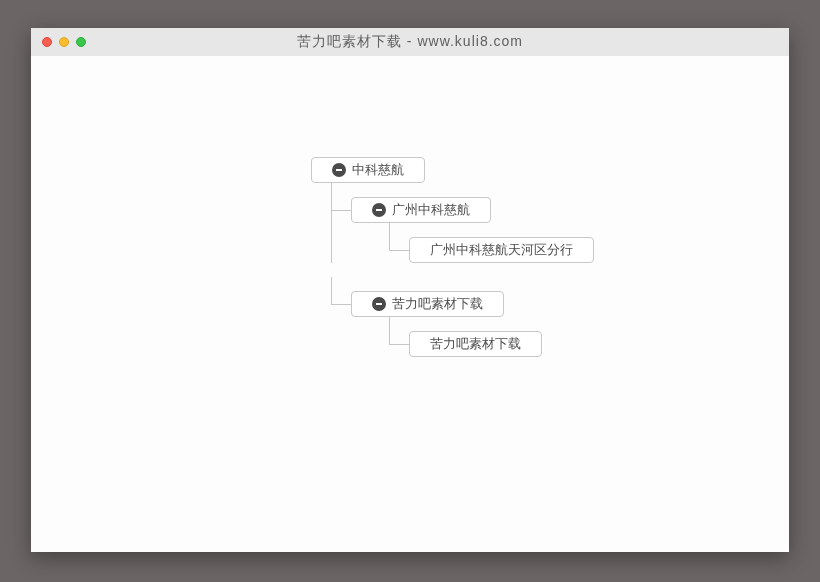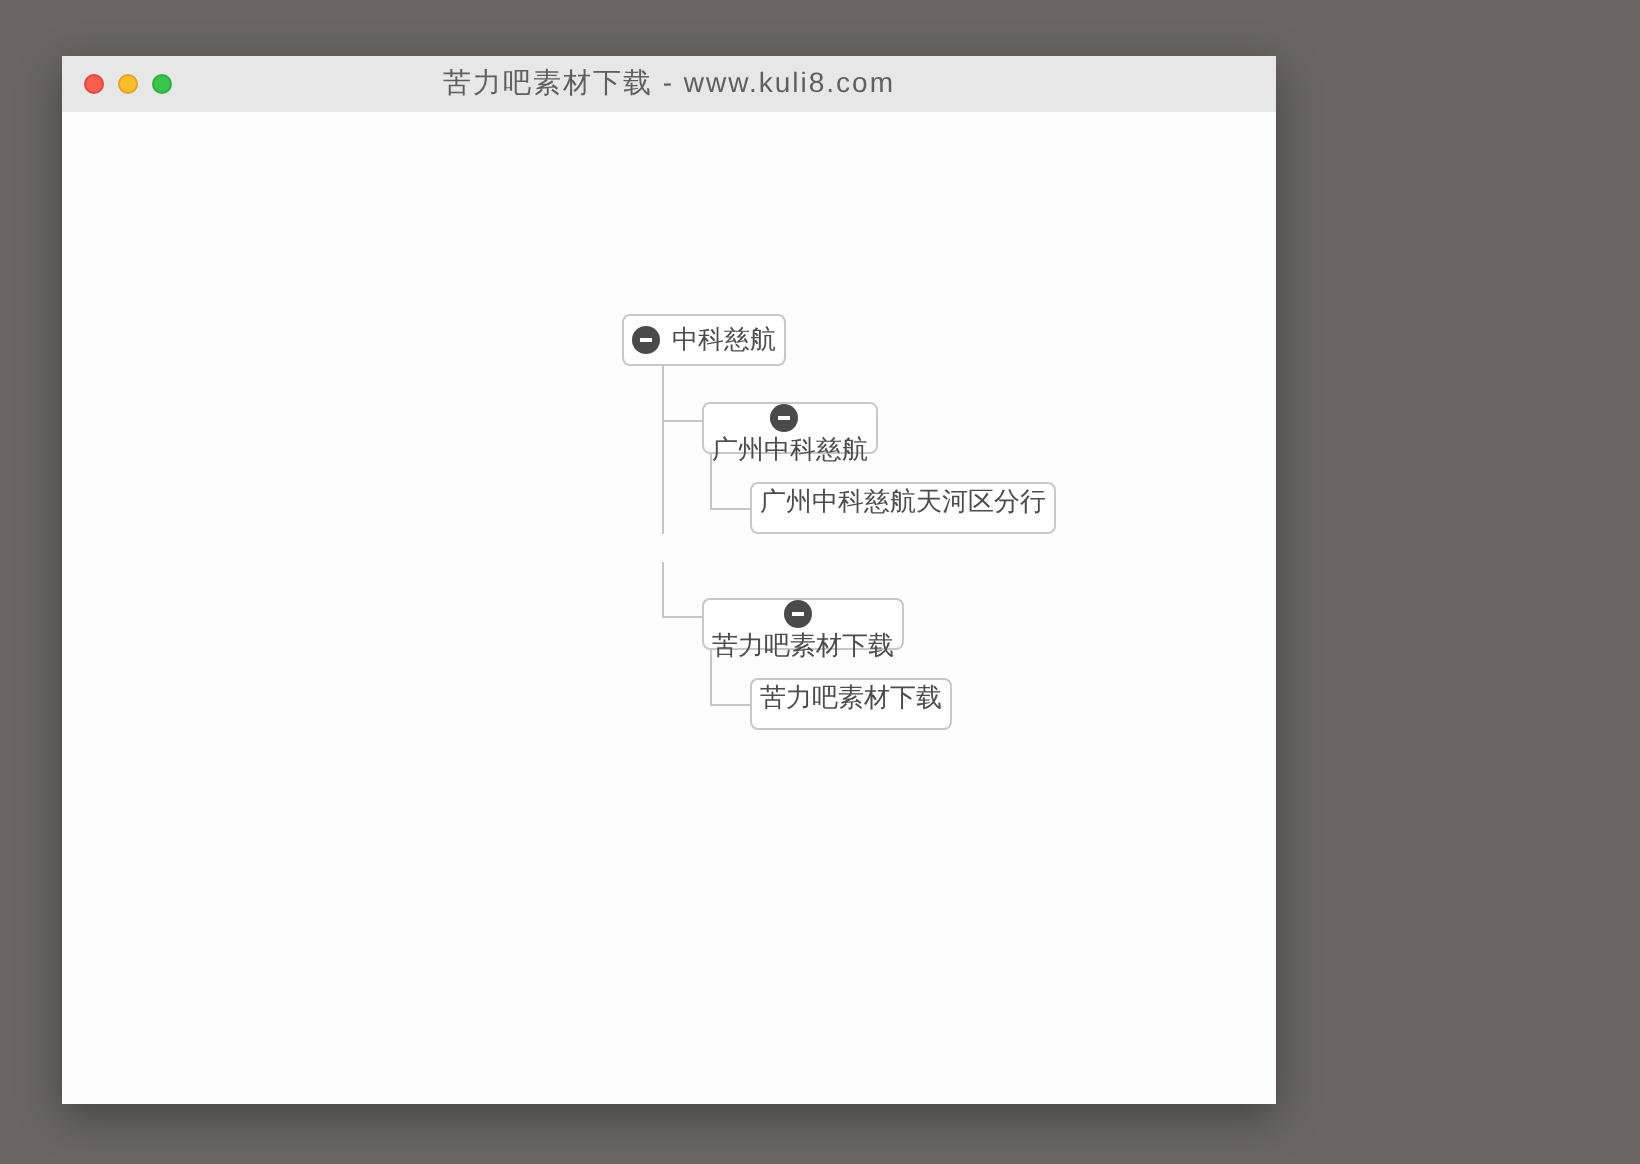--- a/index.html
+++ b/index.html
@@ -7,21 +7,21 @@
       background: #6b6565;
       width: 820px;
       height: 582px;
       font-family: "Microsoft YaHei", Arial, sans-serif;
       position: relative;
     }
     .window {
       position: absolute;
       left: 31px;
       top: 28px;
-      width: 607px;
+      width: 758px;
       height: 524px;
       background: #fdfdfd;
       box-shadow: 0 6px 20px rgba(0,0,0,0.35);
     }
     .titlebar {
       height: 28px;
       background: #e7e7e7;
       display: flex;
       align-items: center;
       position: relative;
@@ -62,21 +62,21 @@
     .tn {
       position: relative;
     }
     .node-box {
       display: inline-flex;
       align-items: center;
       height: 26px;
       border: 1px solid #c8c8c8;
       border-radius: 4px;
       background: #fff;
-      padding: 0 4px;
+      padding: 0 20px;
       font-size: 13px;
       color: #4c4c4c;
       white-space: nowrap;
       position: relative;
     }
     .minus {
       width: 14px;
       height: 14px;
       border-radius: 50%;
       background: #4a4a4a;
@@ -117,24 +117,23 @@
     .child-row .connector {
       position: absolute;
       left: 0;
       top: 27px;
       height: 1px;
       width: 20px;
       background: #c6c6c6;
     }
     .child-row > .node-box {
       margin-left: 20px;
-      flex-direction: column;
     }
     .child-row > .children {
-      margin-left: 24px;
+      margin-left: 58px;
     }
     .root-block + .root-block {
       margin-top: 14px;
     }
   </style>
 </head>
 <body>
 
 <div class="window">
   <div class="titlebar">

